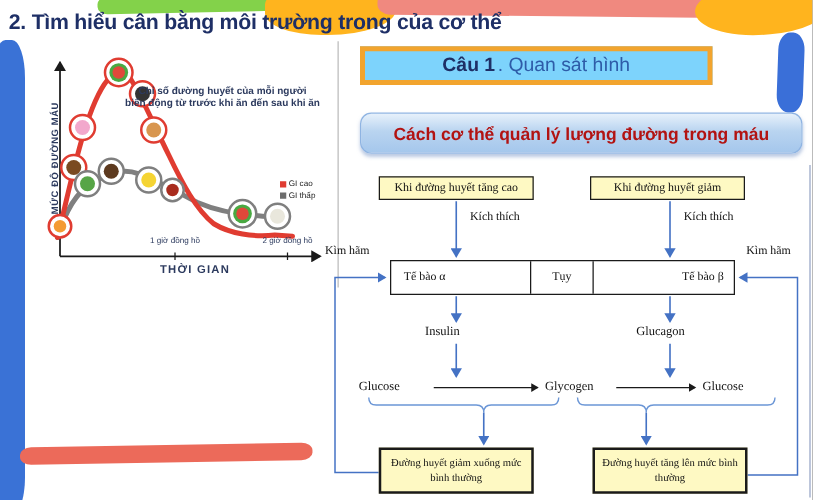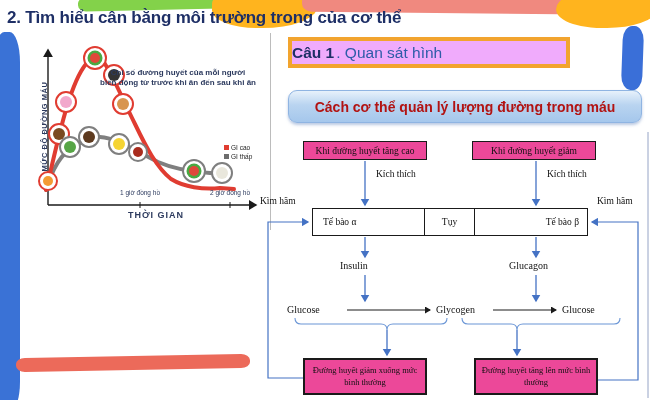--- a/index.html
+++ b/index.html
@@ -3,22 +3,22 @@
 <meta charset="utf-8">
 <style>
   html,body{margin:0;padding:0;background:#888;}
   #stage{position:relative;width:650px;height:400px;background:#ffffff;overflow:hidden;
          font-family:"Liberation Sans", sans-serif;}
   .abs{position:absolute;}
   
   .paint{position:absolute;pointer-events:none;}
   
   #main-title{left:7px;top:8px;width:600px;font-size:17px;font-weight:bold;color:#1e2f66;z-index:4;letter-spacing:-.2px;}
-  #cau-box{left:288px;top:37px;width:274px;height:23px;border:4px solid #f2a42e;background:#f0abfc;
-           display:flex;align-items:center;font-size:15.5px;z-index:4;}
+  #cau-box{left:288px;top:37px;width:274px;height:23px;border:4px solid #f2a42e;background:#7dd3fc;
+           display:flex;align-items:center;justify-content:center;font-size:15.5px;z-index:4;}
   #cau-box .b{font-weight:bold;color:#1e2f66;}
   #cau-box .r{color:#2e5ca8;margin-left:2px;}
   
   #chart{left:28px;top:38px;width:240px;height:195px;z-index:2;}
   #chart .lbl{position:absolute;color:#2c3a5e;}
   #chart-title{left:62px;top:2px;width:176px;text-align:center;font-size:8px;font-weight:bold;line-height:1.3;color:#1c2b4a;margin-top:28px;}
   #ylabel{left:-34px;top:84px;width:100px;text-align:center;font-size:7.5px;font-weight:bold;letter-spacing:.5px;
           transform:rotate(-90deg);transform-origin:50% 50%;}
   .xtick{font-size:6.5px;color:#3a3a3a;text-align:center;width:60px;}
   #xlabel{left:86px;top:172px;width:84px;text-align:center;font-size:9px;letter-spacing:1px;font-weight:bold;}
@@ -30,21 +30,21 @@
   #questions{left:3px;top:230px;width:263px;height:167px;border:2px solid #ccd6e6;border-radius:9px;
              background:#fff;z-index:2;box-sizing:border-box;padding:6px 10px 0 18px;}
   #questions p{margin:0;color:#a6502c;font-size:14.5px;line-height:1.28;}
   #questions .q1{text-align:justify;}
   #questions .q2{margin-top:14px;}
   
   #diagram-title{left:288px;top:90px;width:352px;height:31px;border:1.5px solid #8fb4e2;border-radius:9px;
         background:linear-gradient(#e7f1fb,#b9d4f0 45%,#a5c7ec);box-shadow:0 2px 3px rgba(120,150,200,.5);
         display:flex;align-items:center;justify-content:center;font-size:14px;font-weight:bold;color:#b21312;z-index:3;}
   .fser{font-family:"Liberation Serif", serif;color:#111;}
-  .fbox{position:absolute;border:1.5px solid #1a1a1a;background:#ec4899;display:flex;align-items:center;
+  .fbox{position:absolute;border:1.5px solid #1a1a1a;background:#fef9c3;display:flex;align-items:center;
         justify-content:center;font-size:9.5px;text-align:center;box-sizing:border-box;z-index:3;}
   .rbox{border-width:2px;font-size:8.5px;line-height:1.35;padding:2px;}
   .flbl{position:absolute;font-size:9.5px;z-index:3;}
   #pancreas{left:312px;top:208px;width:276px;height:28px;border:1.5px solid #1a1a1a;background:#fff;
             display:flex;box-sizing:border-box;z-index:3;}
   #pancreas .cell{display:flex;align-items:center;font-size:9.5px;box-sizing:border-box;}
   #cell-alpha{width:111px;padding-left:10px;}
   #cell-tuy{width:51px;border-left:1.5px solid #1a1a1a;border-right:1.5px solid #1a1a1a;justify-content:center;font-size:19px;}
   #cell-beta{flex:1;justify-content:flex-end;padding-right:8px;}
   svg{display:block;}

